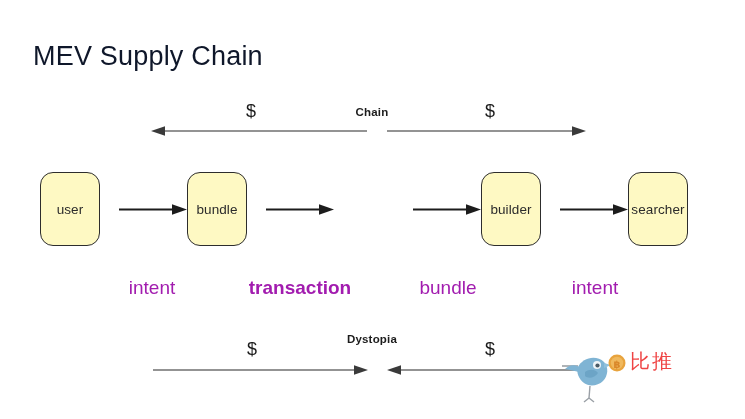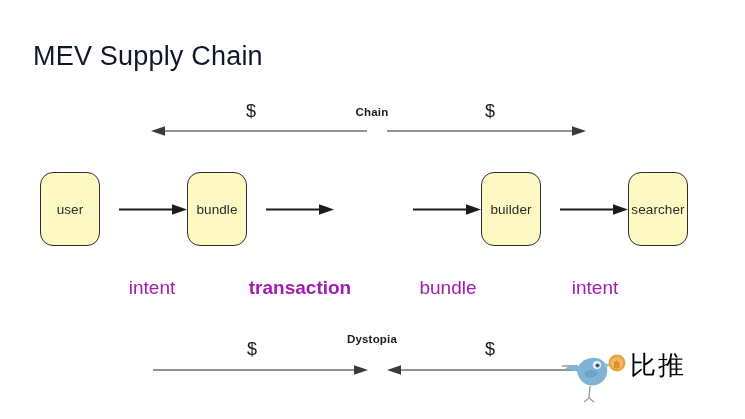--- a/index.html
+++ b/index.html
@@ -106,23 +106,23 @@
     position: absolute;
     left: 0px;
     top: 4px;
     width: 68px;
     height: 60px;
   }
   #wm-cn {
     position: absolute;
     left: 68px;
     top: 2px;
-    font-size: 26px;
-    font-weight: 400;
-    color: #000000;
+    font-size: 20px;
+    font-weight: 400;
+    color: #ef4444;
     letter-spacing: 2px;
     white-space: nowrap;
     font-family: "DejaVu Sans", sans-serif;
   }
   #wm-url {
     position: absolute;
     left: 70px;
     top: 35px;
     font-size: 14px;
     color: #c2c5ca;

